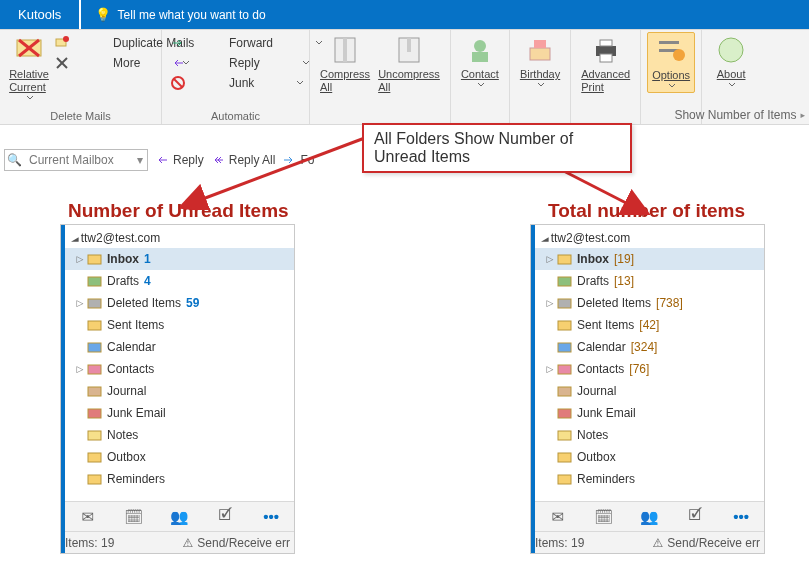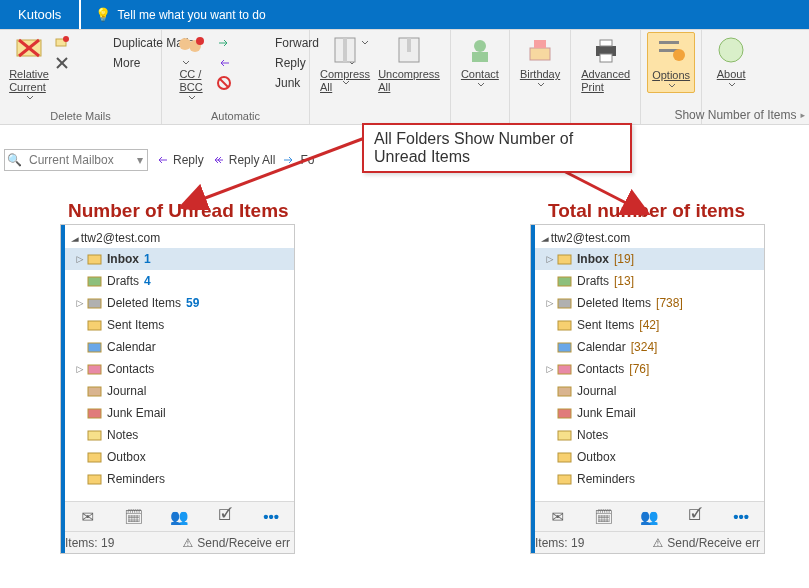--- a/index.html
+++ b/index.html
@@ -117,32 +117,20 @@
               <path d="M1 2 L4 5 L7 2" fill="none" stroke="#666"></path>
             </svg>
         </div>
       </div>
     </div>
     <div class="rgroup-label">Delete Mails</div>
   </div>
 
   <div class="rgroup" style="width:148px">
     <div class="rrow">
-      <div class="rbtn-big">
-        <svg class="ico">
-            <circle cx="10" cy="10" r="6" fill="#f2c48d"></circle>
-            <circle cx="20" cy="12" r="6" fill="#f2c48d"></circle>
-            <circle cx="25" cy="7" r="4" fill="#d33"></circle>
-          </svg>
-        <span class="lbl">CC /
-BCC</span>
-        <svg class="dd-caret">
-            <path d="M1 2 L4 5 L7 2" fill="none" stroke="#666"></path>
-          </svg>
-      </div>
       <div class="stack">
         <div class="rbtn-sm">
           <svg class="ico-s">
               <path d="M3 8 L11 8 M8 5 L11 8 L8 11" fill="none" stroke="#3a7"></path>
             </svg>
           <span>Forward</span>
           <svg class="dd-caret">
               <path d="M1 2 L4 5 L7 2" fill="none" stroke="#666"></path>
             </svg>
         </div>

